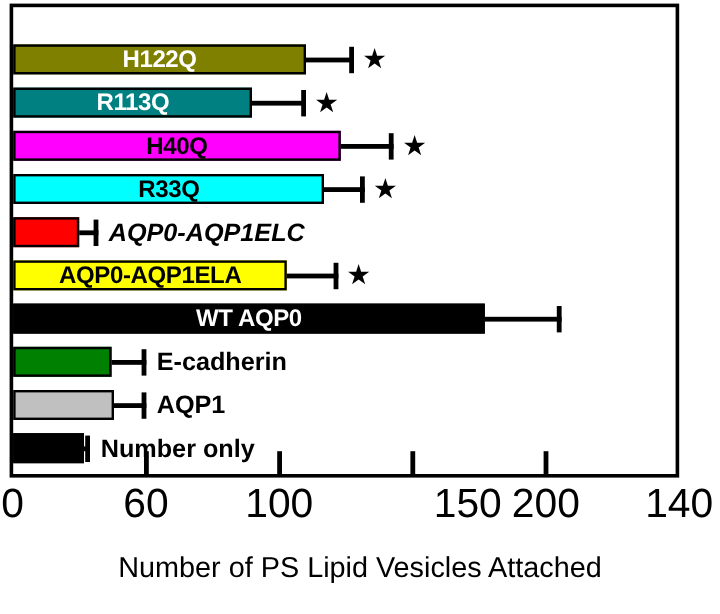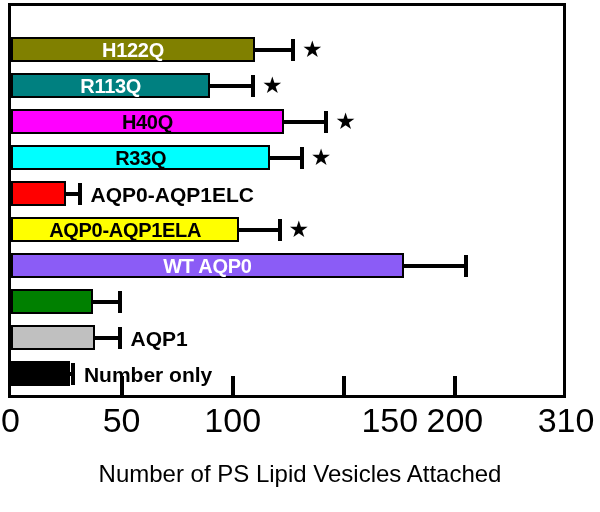--- a/index.html
+++ b/index.html
@@ -185,47 +185,48 @@
             <div class="cap" style="left: 29.33px;"></div>
           </div>
           <div class="star" style="left: 299.804px;">★</div>
         </div>
         <div class="bar-row" style="top: 175px; width: 100%;">
           <div class="bar" style="width: 55.05px; background: rgb(255, 0, 0);"></div>
           <div class="errorbar" style="left: 55.05px; width: 15.554px;">
             <div class="whisker" style="width: 15.554px;"></div>
             <div class="cap" style="left: 11.554px;"></div>
           </div>
-          <div class="bar-label-outside" style="left: 79.604px;">AQP0-AQP1ELC</div>
+          <div class="bar-label-outside" style="left: 79.604px; font-style: italic;">AQP0-AQP1ELC</div>
         </div>
         <div class="bar-row" style="top: 211px; width: 100%;">
           <div class="bar" style="width: 228.366px; background: rgb(255, 255, 0);">
             <span class="bar-label-inside" style="color: rgb(0, 0, 0);">AQP0-AQP1ELA</span>
           </div>
           <div class="errorbar" style="left: 228.366px; width: 42.218px;">
             <div class="whisker" style="width: 42.218px;"></div>
             <div class="cap" style="left: 38.218px;"></div>
           </div>
           <div class="star" style="left: 277.584px;">★</div>
         </div>
         <div class="bar-row" style="top: 247px; width: 100%;">
-          <div class="bar" style="width: 392.794px; background: #8b5cf6;">
+          <div class="bar" style="width: 392.794px; background: #000000;">
             <span class="bar-label-inside" style="color: rgb(255, 255, 255);">WT AQP0</span>
           </div>
           <div class="errorbar" style="left: 392.794px; width: 64.438px;">
             <div class="whisker" style="width: 64.438px;"></div>
             <div class="cap" style="left: 60.438px;"></div>
           </div>
         </div>
         <div class="bar-row" style="top: 283px; width: 100%;">
           <div class="bar" style="width: 81.714px; background: rgb(0, 128, 0);"></div>
           <div class="errorbar" style="left: 81.714px; width: 28.886px;">
             <div class="whisker" style="width: 28.886px;"></div>
             <div class="cap" style="left: 24.886px;"></div>
           </div>
+          <div class="bar-label-outside" style="left: 119.6px;">E-cadherin</div>
         </div>
         <div class="bar-row" style="top: 319px; width: 100%;">
           <div class="bar" style="width: 83.936px; background: rgb(192, 192, 192);"></div>
           <div class="errorbar" style="left: 83.936px; width: 26.664px;">
             <div class="whisker" style="width: 26.664px;"></div>
             <div class="cap" style="left: 22.664px;"></div>
           </div>
           <div class="bar-label-outside" style="left: 119.6px;">AQP1</div>
         </div>
         <div class="bar-row" style="top: 355px; width: 100%;">
@@ -240,22 +241,22 @@
     <div id="ticks-layer">
         <div class="xtick" style="left: 108.6px;"></div>
         <div class="xtick" style="left: 219.7px;"></div>
         <div class="xtick" style="left: 330.8px;"></div>
         <div class="xtick" style="left: 441.9px;"></div>
       </div>
   </div>
 
   <div id="xticklabels-layer">
       <div class="xticklabel" style="left: 10.5px;">0</div>
-      <div class="xticklabel" style="left: 121.6px;">50</div>
+      <div class="xticklabel" style="left: 121.6px;">60</div>
       <div class="xticklabel" style="left: 232.7px;">100</div>
       <div class="xticklabel" style="left: 343.8px; margin-left: 46px;">150</div>
       <div class="xticklabel" style="left: 454.9px; text-align: center;">200</div>
-      <div class="xticklabel" style="left: 566px;">310</div>
+      <div class="xticklabel" style="left: 566px;">140</div>
     </div>
 
   <div id="xaxis-title">Number of PS Lipid Vesicles Attached</div>
 
 </div>
 
 </body></html>

